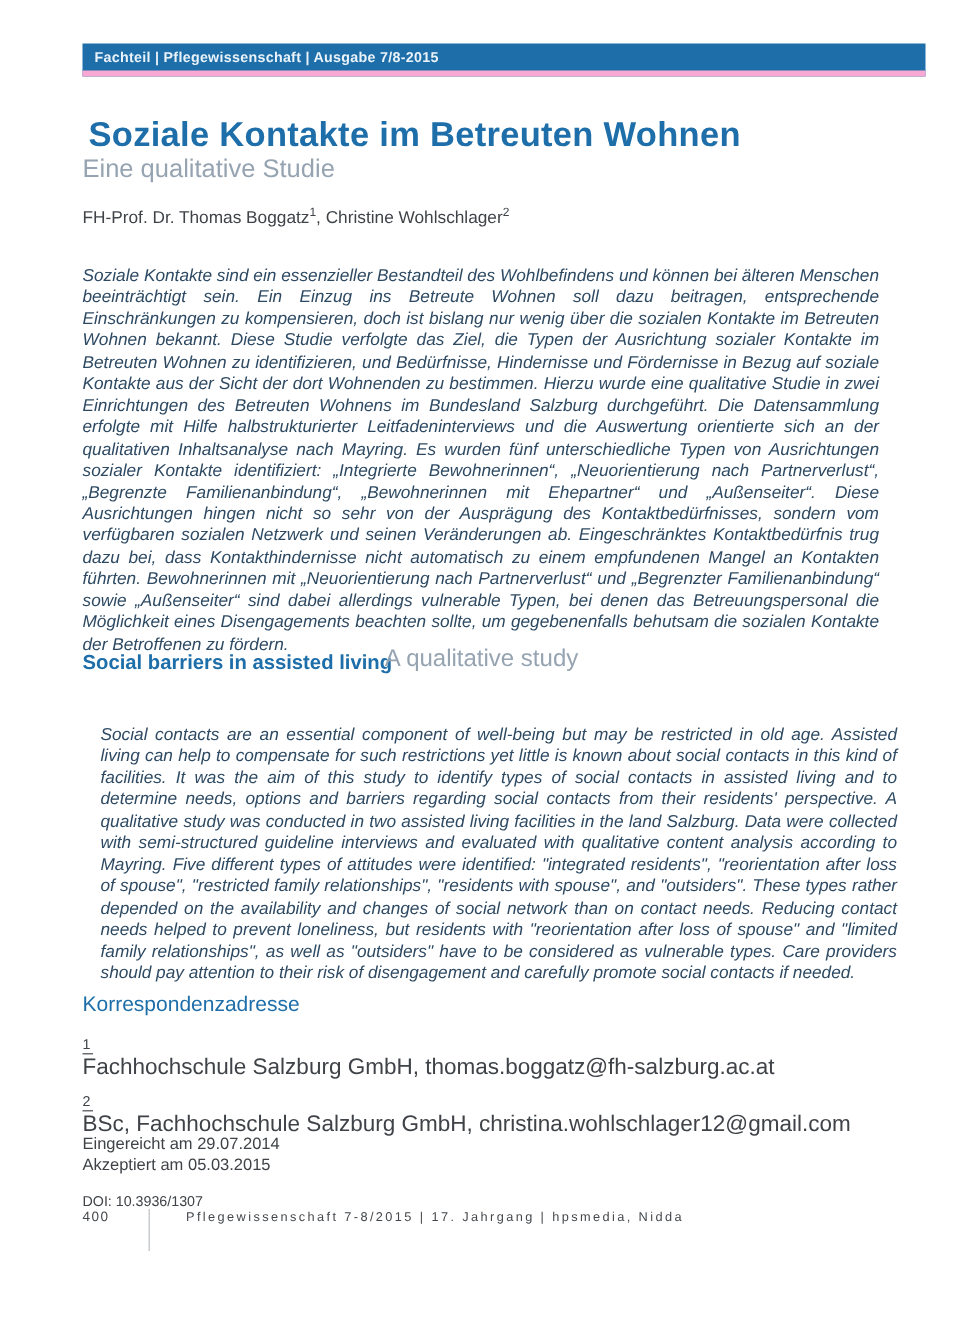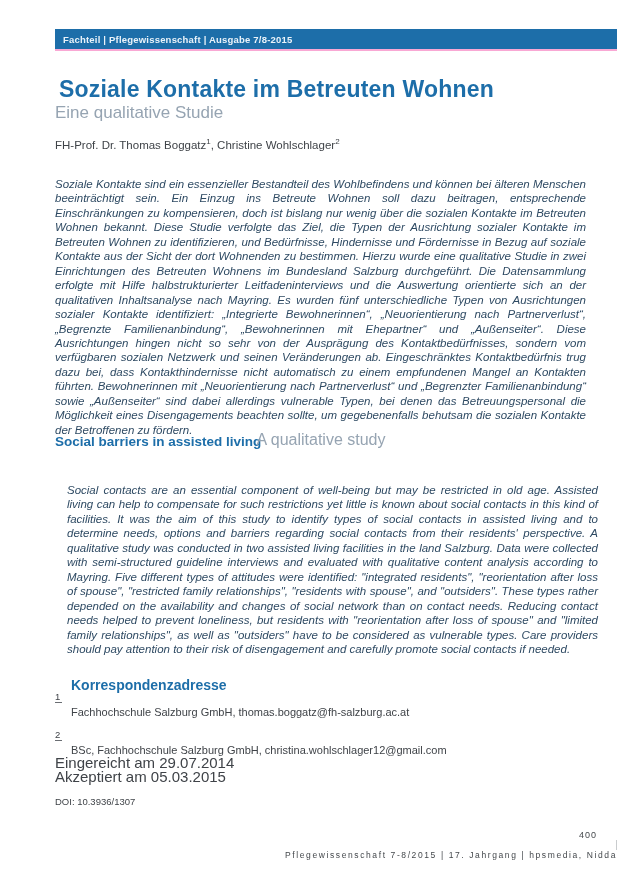--- a/index.html
+++ b/index.html
@@ -13,21 +13,21 @@
   body{font-family:"Liberation Sans", sans-serif; -webkit-font-smoothing:antialiased;}
   .page{
     position:relative;
     width:642px;height:889px;
     background:#ffffff;
     overflow:hidden;
   }
   .header-bar{
     position:absolute;left:55px;top:29px;width:562px;height:22px;
     background:var(--bar);
-    border-bottom:2px solid #f9a8d4;
+    border-bottom:4px solid #f9a8d4;
     box-sizing:border-box;
     display:flex;align-items:center;
     padding-left:8px;
   }
   .header-bar span{
     color:#eaf3fa;font-size:9.5px;font-weight:bold;letter-spacing:.2px;
   }
   .title{
     position:absolute;left:55px;top:72px;width:562px;margin:4px;
     color:var(--accent);font-size:23px;font-weight:bold;letter-spacing:.2px;
@@ -53,44 +53,44 @@
   .en-subheading{
     position:absolute;left:55px;top:431px;width:532px;
     color:var(--subtle);font-size:16px;text-align:center;
   }
   .abstract-en{
     position:absolute;left:55px;top:471px;width:531px;margin:12px;
     color:var(--abstract);font-size:11.5px;font-style:italic;
     line-height:14.45px;text-align:justify;
   }
   .corr-heading{
-    position:absolute;left:55px;top:661px;width:532px;margin:16px;
-    color:var(--accent);font-size:14px;font-weight:bold;
+    position:absolute;left:55px;top:661px;width:532px;margin:0;
+    color:var(--accent);font-size:14px;font-weight:normal;
   }
   .corr-block{position:absolute;left:55px;top:686px;width:532px;}
   .corr-marker{
     display:inline-block;
     color:var(--body);font-size:9.5px;
     border-bottom:1px solid #6a6e73;
     padding:0 2px 0 0;margin-bottom:3px;
   }
   .corr-text{
-    color:var(--body);font-size:11px;line-height:12px;margin-bottom:6px;margin-left:16px;
+    color:var(--body);font-size:15px;line-height:12px;margin-bottom:6px;
   }
   .dates{
     position:absolute;left:55px;top:756px;width:532px;
-    color:var(--body);font-size:15px;line-height:14px;
+    color:var(--body);font-size:11px;line-height:14px;
   }
   .doi{
     position:absolute;left:55px;top:796px;width:532px;
     color:var(--body);font-size:9.5px;
   }
   .footer{
-    position:absolute;left:55px;top:830px;width:562px;height:30px;
-    display:flex;align-items:flex-end;flex-direction:column;
+    position:absolute;left:55px;top:806px;width:562px;height:30px;
+    display:flex;align-items:flex-start;
   }
   .page-num{
     color:#44484c;font-size:9px;letter-spacing:1px;width:38px;
   }
   .footer-divider{
     width:1px;height:28px;background:#c9ccce;margin:0 0 0 6px;
   }
   .journal-info{
     color:#44484c;font-size:8.5px;letter-spacing:1.6px;margin-left:24px;
     white-space:nowrap;

